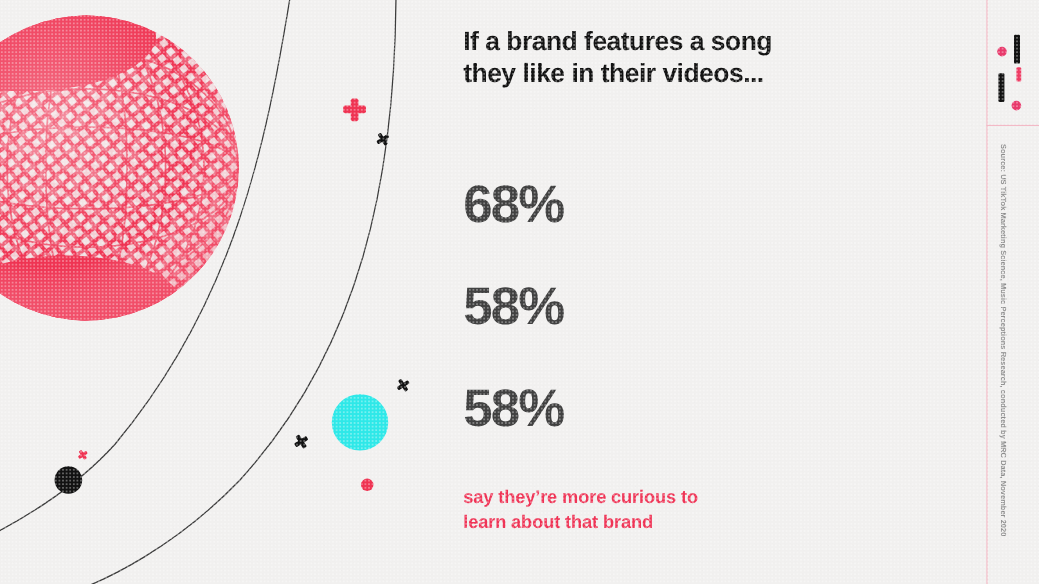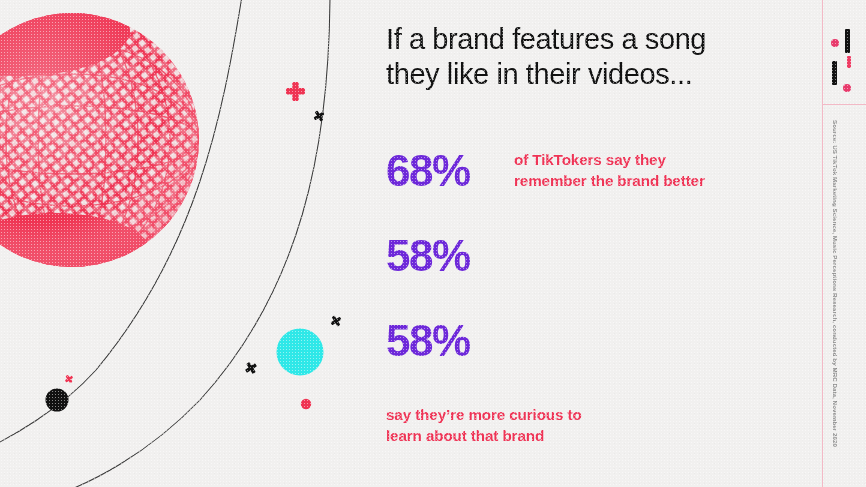--- a/index.html
+++ b/index.html
@@ -39,23 +39,23 @@
     z-index: 5;
   }
   #artwork svg { display: block; }
 
   
   .headline {
     position: absolute;
     left: 386px;
     top: 22px;
     width: 420px;
-    font-size: 29px;
+    font-size: 22px;
     line-height: 1.19;
-    font-weight: 400;
+    font-weight: 700;
     letter-spacing: -0.4px;
     color: #111111;
     white-space: pre-line;
   }
 
   .stat-list {
     position: absolute;
     left: 386px;
     top: 128px;
     width: 430px;
@@ -64,21 +64,21 @@
     display: flex;
     align-items: center;
     height: 85px;
   }
   .stat-pct {
     width: 128px;
     flex: 0 0 128px;
     font-size: 44px;
     font-weight: 700;
     letter-spacing: -1.5px;
-    color: #6d28d9;
+    color: #404040;
     line-height: 1;
   }
   .stat-text {
     font-size: 15.2px;
     font-weight: 700;
     line-height: 1.33;
     letter-spacing: -0.1px;
     color: #ef3355;
     white-space: pre-line;
   }
@@ -214,22 +214,20 @@
       <circle cx="306" cy="404" r="5.2" fill="#ef3352"></circle>
     </svg>
   </div>
 
   <div class="headline">If a brand features a song
 they like in their videos...</div>
 
   <div class="stat-list">
     <div class="stat-row">
       <div class="stat-pct">68%</div>
-      <div class="stat-text">of TikTokers say they
-remember the brand better</div>
     </div>
     <div class="stat-row">
       <div class="stat-pct">58%</div>
     </div>
     <div class="stat-row">
       <div class="stat-pct">58%</div>
     </div>
     <div class="stat-row">
       <div class="stat-text">say they’re more curious to
 learn about that brand</div>

